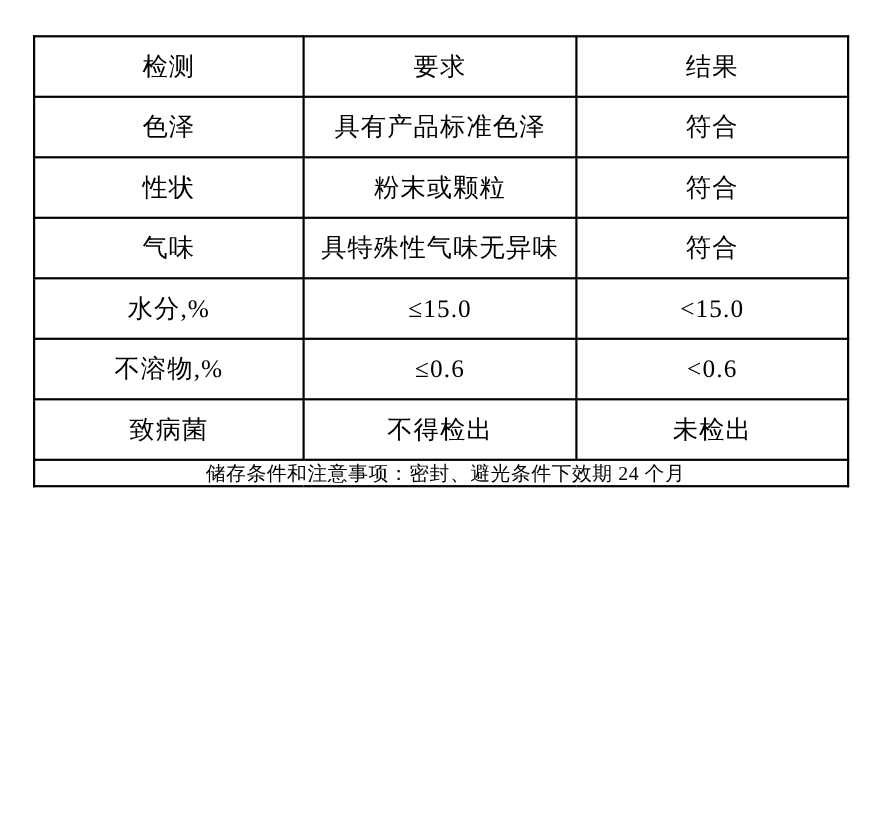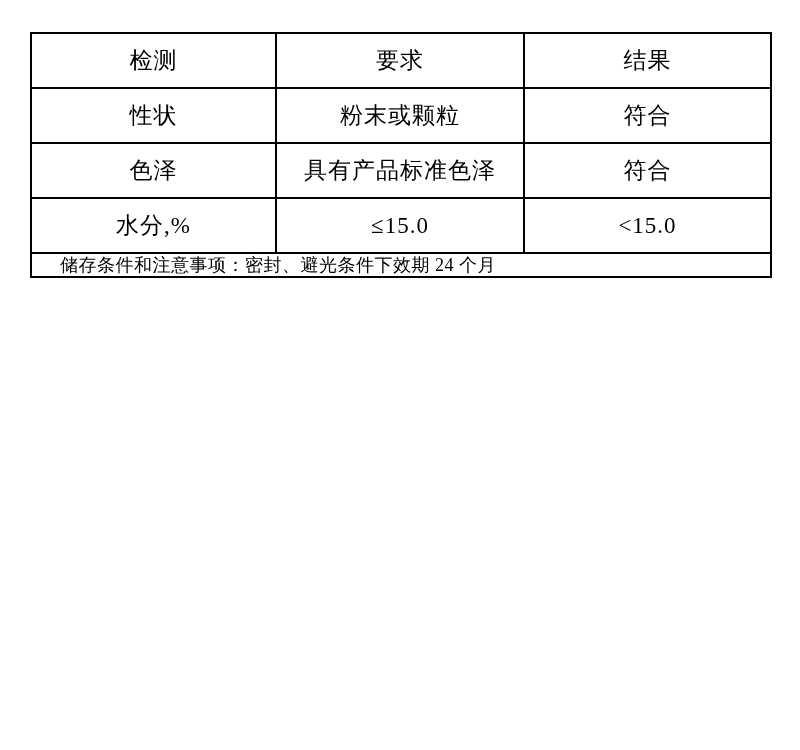--- a/index.html
+++ b/index.html
@@ -38,22 +38,22 @@
     line-height: 1;
     height: 53px;
     padding: 0;
     letter-spacing: 1px;
     overflow: hidden;
     white-space: nowrap;
   }
   table.coa tr.footer-row td {
     height: 22px;
     font-size: 18px;
-    text-align: left;
-    padding-left: 28px;
+    text-align: center;
+    padding-left: 8px;
     letter-spacing: 0.5px;
   }
 </style>
 </head>
 <body style="background: rgb(255, 255, 255); color: rgb(0, 0, 0);">
 
 <div class="page">
   <table class="coa">
     <colgroup>
       <col class="c1">
@@ -62,32 +62,47 @@
     </colgroup>
     <thead>
       <tr class="row header-row">
         <th>检测</th>
         <th>要求</th>
         <th>结果</th>
       </tr>
     </thead>
     <tbody>
       <tr class="row">
+        <td>色泽</td>
+        <td>具有产品标准色泽</td>
+        <td>符合</td>
+      </tr>
+      <tr class="row">
         <td>性状</td>
         <td>粉末或颗粒</td>
         <td>符合</td>
       </tr>
       <tr class="row">
-        <td>色泽</td>
-        <td>具有产品标准色泽</td>
+        <td>气味</td>
+        <td>具特殊性气味无异味</td>
         <td>符合</td>
       </tr>
       <tr class="row">
         <td>水分,%</td>
         <td>≤15.0</td>
         <td>&lt;15.0</td>
+      </tr>
+      <tr class="row">
+        <td>不溶物,%</td>
+        <td>≤0.6</td>
+        <td>&lt;0.6</td>
+      </tr>
+      <tr class="row">
+        <td>致病菌</td>
+        <td>不得检出</td>
+        <td>未检出</td>
       </tr>
       <tr class="footer-row">
         <td colspan="3">储存条件和注意事项：密封、避光条件下效期 24 个月</td>
       </tr>
     </tbody>
   </table>
 </div>
 
 </body></html>

